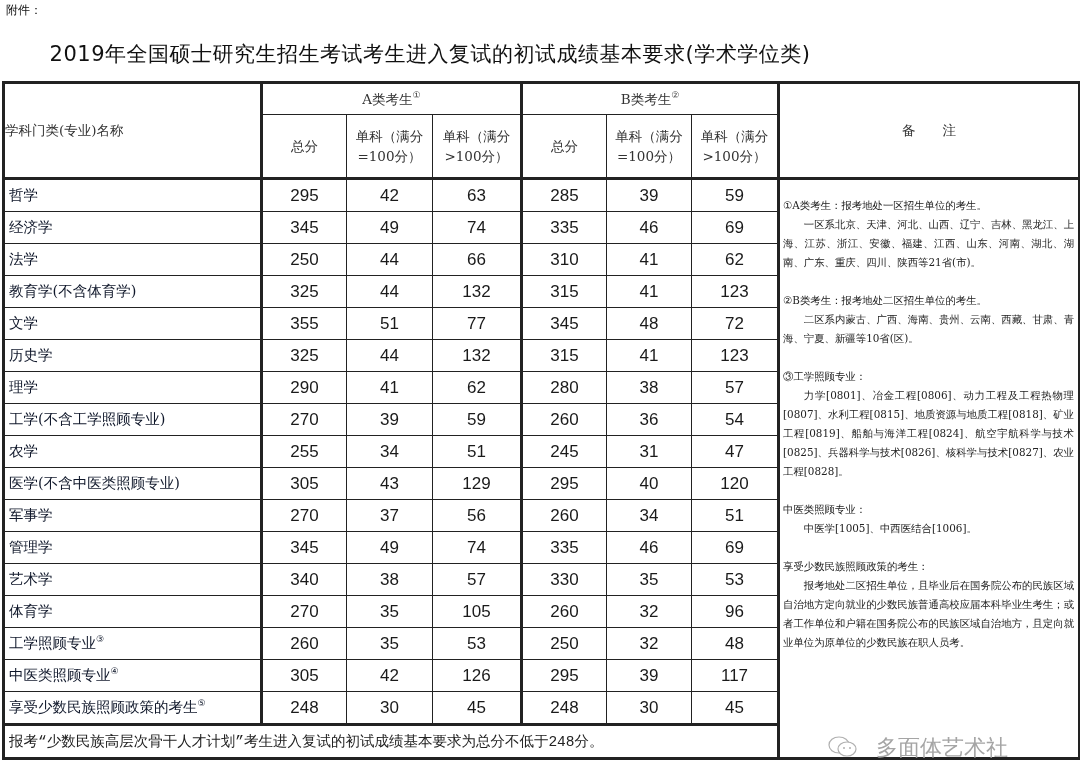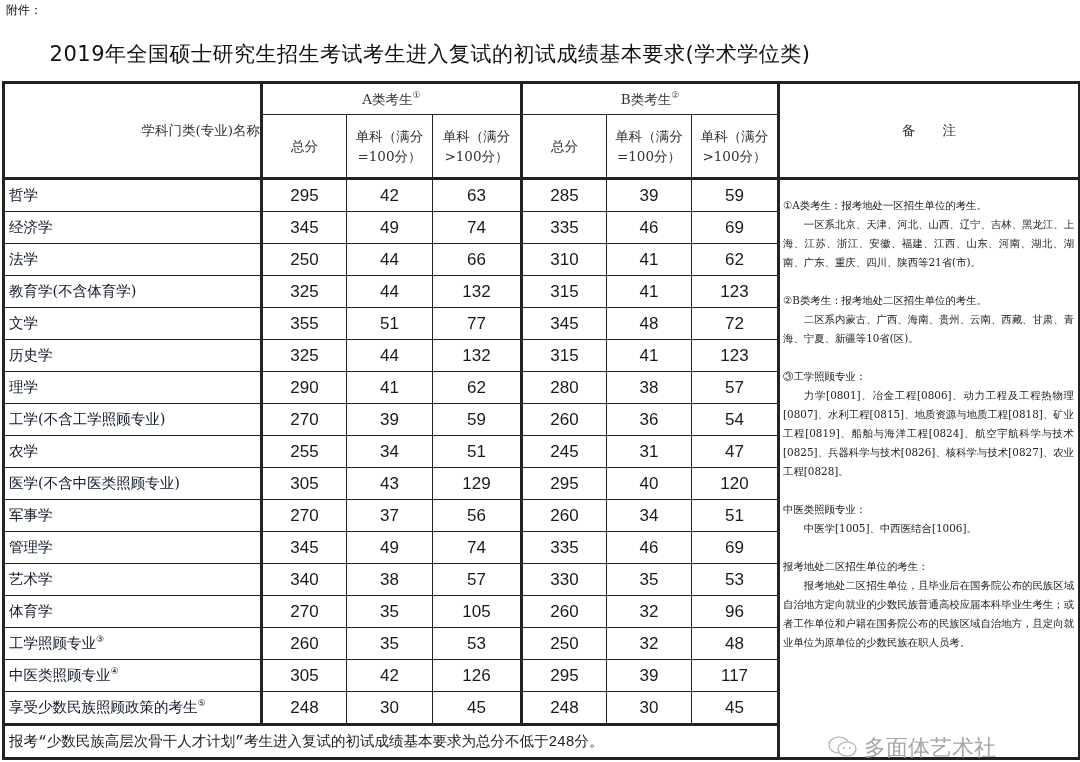--- a/index.html
+++ b/index.html
@@ -11,31 +11,31 @@
   table.main td, table.main th { border: 1.5px solid #222; padding: 0; font-weight: normal; }
   .outer-left { border-left: 3px solid #222 !important; }
   .thick-right { border-right: 3px solid #222 !important; }
   .thick-top { border-top: 3px solid #222 !important; }
   .thick-bottom { border-bottom: 3px solid #222 !important; }
 
   th { font-family: "DejaVu Serif", serif; font-size: 13.5px; color: #333; text-align: center; vertical-align: middle; }
   th.group { height: 30px; }
   th.sub { height: 62px; line-height: 20px; }
   th sup { font-size: 9px; }
-  .hdr-name { text-align: right; }
+  .hdr-name { text-align: left; }
 
   td.name { font-family: "DejaVu Serif", serif; font-size: 14.5px; color: #0f172a; padding-left: 4px !important; text-align: left; height: 31px; white-space: nowrap; }
   td.name sup { font-size: 9px; }
   td.num { font-family: "Liberation Sans", sans-serif; font-size: 17px; text-align: center; color: #1a1a1a; }
 
   td.notes { vertical-align: top; padding: 16px 4px 0 3px !important; font-family: "DejaVu Serif", serif; font-size: 10.4px; line-height: 19px; color: #222; position: relative; }
   .note-block { margin-bottom: 19px; }
   .note-head { display: block; }
   .note-body { display: block; text-indent: 2em; text-align: justify; }
-  .watermark { position: absolute; left: 48px; bottom: -2px; display: flex; align-items: center; gap: 6px; color: #a5a5a5; font-family: "DejaVu Sans", sans-serif; font-size: 22px; }
+  .watermark { position: absolute; left: 48px; bottom: -2px; display: flex; align-items: center; gap: 18px; color: #a5a5a5; font-family: "DejaVu Sans", sans-serif; font-size: 22px; }
   .wechat-icon { width: 30px; height: 24px; position: relative; }
 
   td.footer { font-family: Liberation Mono, monospace; font-size: 14.5px; color: #222; padding-left: 4px !important; height: 31px; text-align: left; white-space: nowrap; }
 </style>
 </head>
 <body>
 
 <div class="attach">附件：</div>
 <div class="title">2019年全国硕士研究生招生考试考生进入复试的初试成绩基本要求(学术学位类)</div>
 
@@ -87,21 +87,21 @@
             </div>
             <div class="note-block">
               <span class="note-head">③工学照顾专业：</span>
               <span class="note-body">力学[0801]、冶金工程[0806]、动力工程及工程热物理[0807]、水利工程[0815]、地质资源与地质工程[0818]、矿业工程[0819]、船舶与海洋工程[0824]、航空宇航科学与技术[0825]、兵器科学与技术[0826]、核科学与技术[0827]、农业工程[0828]。</span>
             </div>
             <div class="note-block">
               <span class="note-head">中医类照顾专业：</span>
               <span class="note-body">中医学[1005]、中西医结合[1006]。</span>
             </div>
             <div class="note-block">
-              <span class="note-head">报考地处二区招生单位的考生：</span>
+              <span class="note-head">享受少数民族照顾政策的考生：</span>
               <span class="note-body">报考地处二区招生单位，且毕业后在国务院公布的民族区域自治地方定向就业的少数民族普通高校应届本科毕业生考生；或者工作单位和户籍在国务院公布的民族区域自治地方，且定向就业单位为原单位的少数民族在职人员考。</span>
             </div>
           </div>
           <div class="watermark">
             <span class="wechat-icon"><svg width="30" height="24" viewBox="0 0 30 24">
                 <ellipse cx="11" cy="10" rx="10" ry="8" fill="none" stroke="#b0b0b0" stroke-width="1.2"></ellipse>
                 <ellipse cx="19" cy="14" rx="9" ry="7" fill="#fff" stroke="#b0b0b0" stroke-width="1.2"></ellipse>
                 <circle cx="16" cy="13" r="1" fill="#b0b0b0"></circle>
                 <circle cx="22" cy="13" r="1" fill="#b0b0b0"></circle>
               </svg></span>

